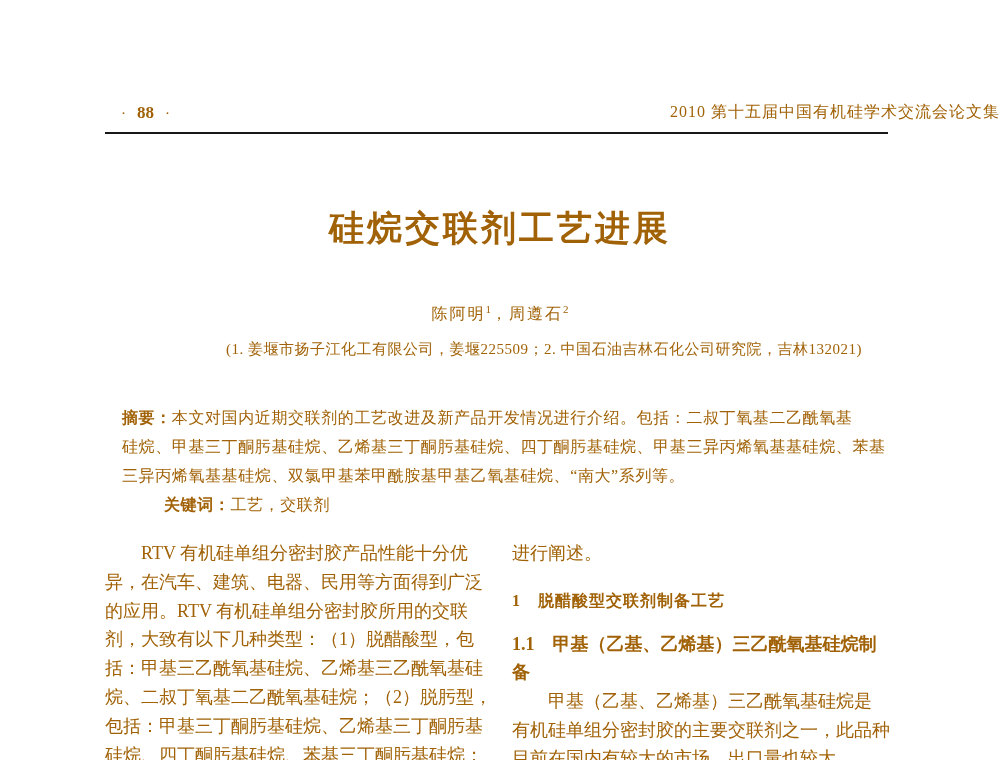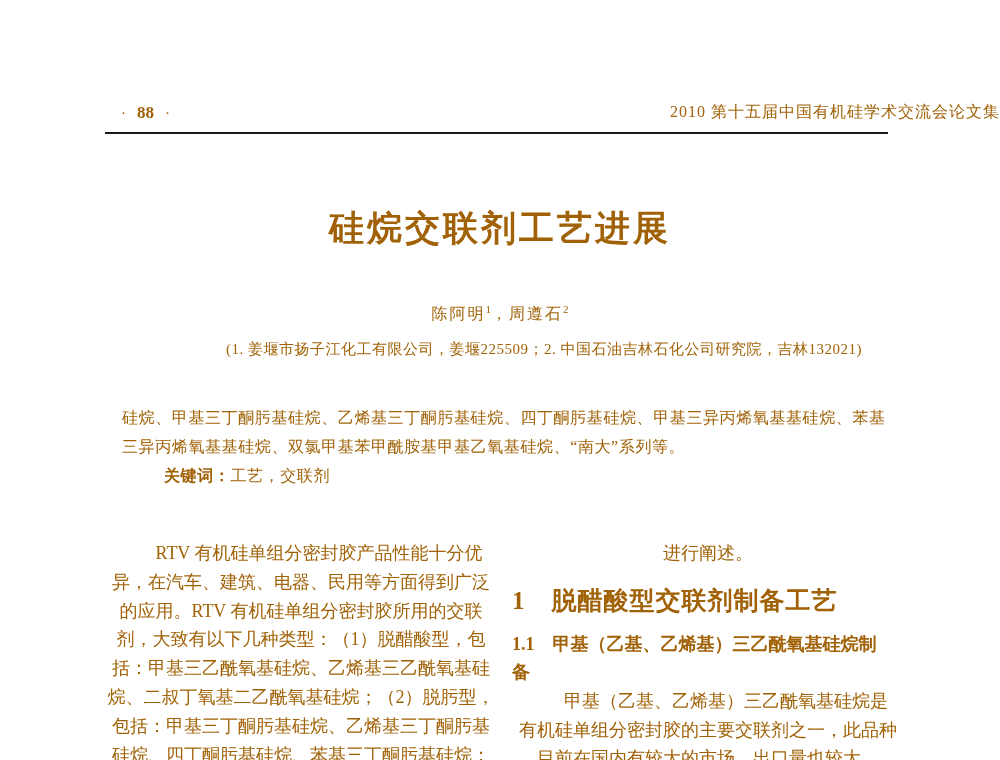--- a/index.html
+++ b/index.html
@@ -52,25 +52,25 @@
   .abs-line b, .kw-line b { font-weight:700; }
   .kw-line { text-indent:42px; }
 
   
   .col {
     position:absolute; top:539px; width:392px;
     font-size:18px; line-height:28.8px;
   }
   .col-left  { left:105px; }
   .col-right { left:512px; }
-  .body-line { white-space:nowrap;text-align:center; }
+  .body-line { white-space:nowrap; }
 
   .h1sec {
     margin-top:20px; margin-bottom:16px;
-    font-size:25px; font-weight:700; letter-spacing:1px;
+    font-size:16px; font-weight:700; letter-spacing:1px;
     line-height:26px;
   }
   .h2sec { margin-top:14px; }
   .h2-line {
     font-size:18px; font-weight:700;
     line-height:28px; white-space:nowrap;
   }
   .para { margin-top:1px; }
 </style>
 </head>
@@ -84,20 +84,21 @@
 
   <div class="header-rule"></div>
 
   <h1 class="paper-title">硅烷交联剂工艺进展</h1>
 
   <div class="authors"><span>陈阿明</span><sup>1</sup><span>，</span><span>周遵石</span><sup>2</sup></div>
 
   <div class="affiliation">(1. 姜堰市扬子江化工有限公司，姜堰225509；2. 中国石油吉林石化公司研究院，吉林132021)</div>
 
   <div class="abstract">
+    <div class="abs-line"><b>摘要：</b><span>本文对国内近期交联剂的工艺改进及新产品开发情况进行介绍。包括：二叔丁氧基二乙酰氧基</span></div>
     <div class="abs-line">硅烷、甲基三丁酮肟基硅烷、乙烯基三丁酮肟基硅烷、四丁酮肟基硅烷、甲基三异丙烯氧基基硅烷、苯基</div>
     <div class="abs-line">三异丙烯氧基基硅烷、双氯甲基苯甲酰胺基甲基乙氧基硅烷、“南大”系列等。</div>
     <div class="kw-line"><b>关键词：</b><span>工艺，交联剂</span></div>
   </div>
 
   <div class="col col-left">
       <div class="body-line">　　RTV 有机硅单组分密封胶产品性能十分优</div>
       <div class="body-line">异，在汽车、建筑、电器、民用等方面得到广泛</div>
       <div class="body-line">的应用。RTV 有机硅单组分密封胶所用的交联</div>
       <div class="body-line">剂，大致有以下几种类型：（1）脱醋酸型，包</div>

